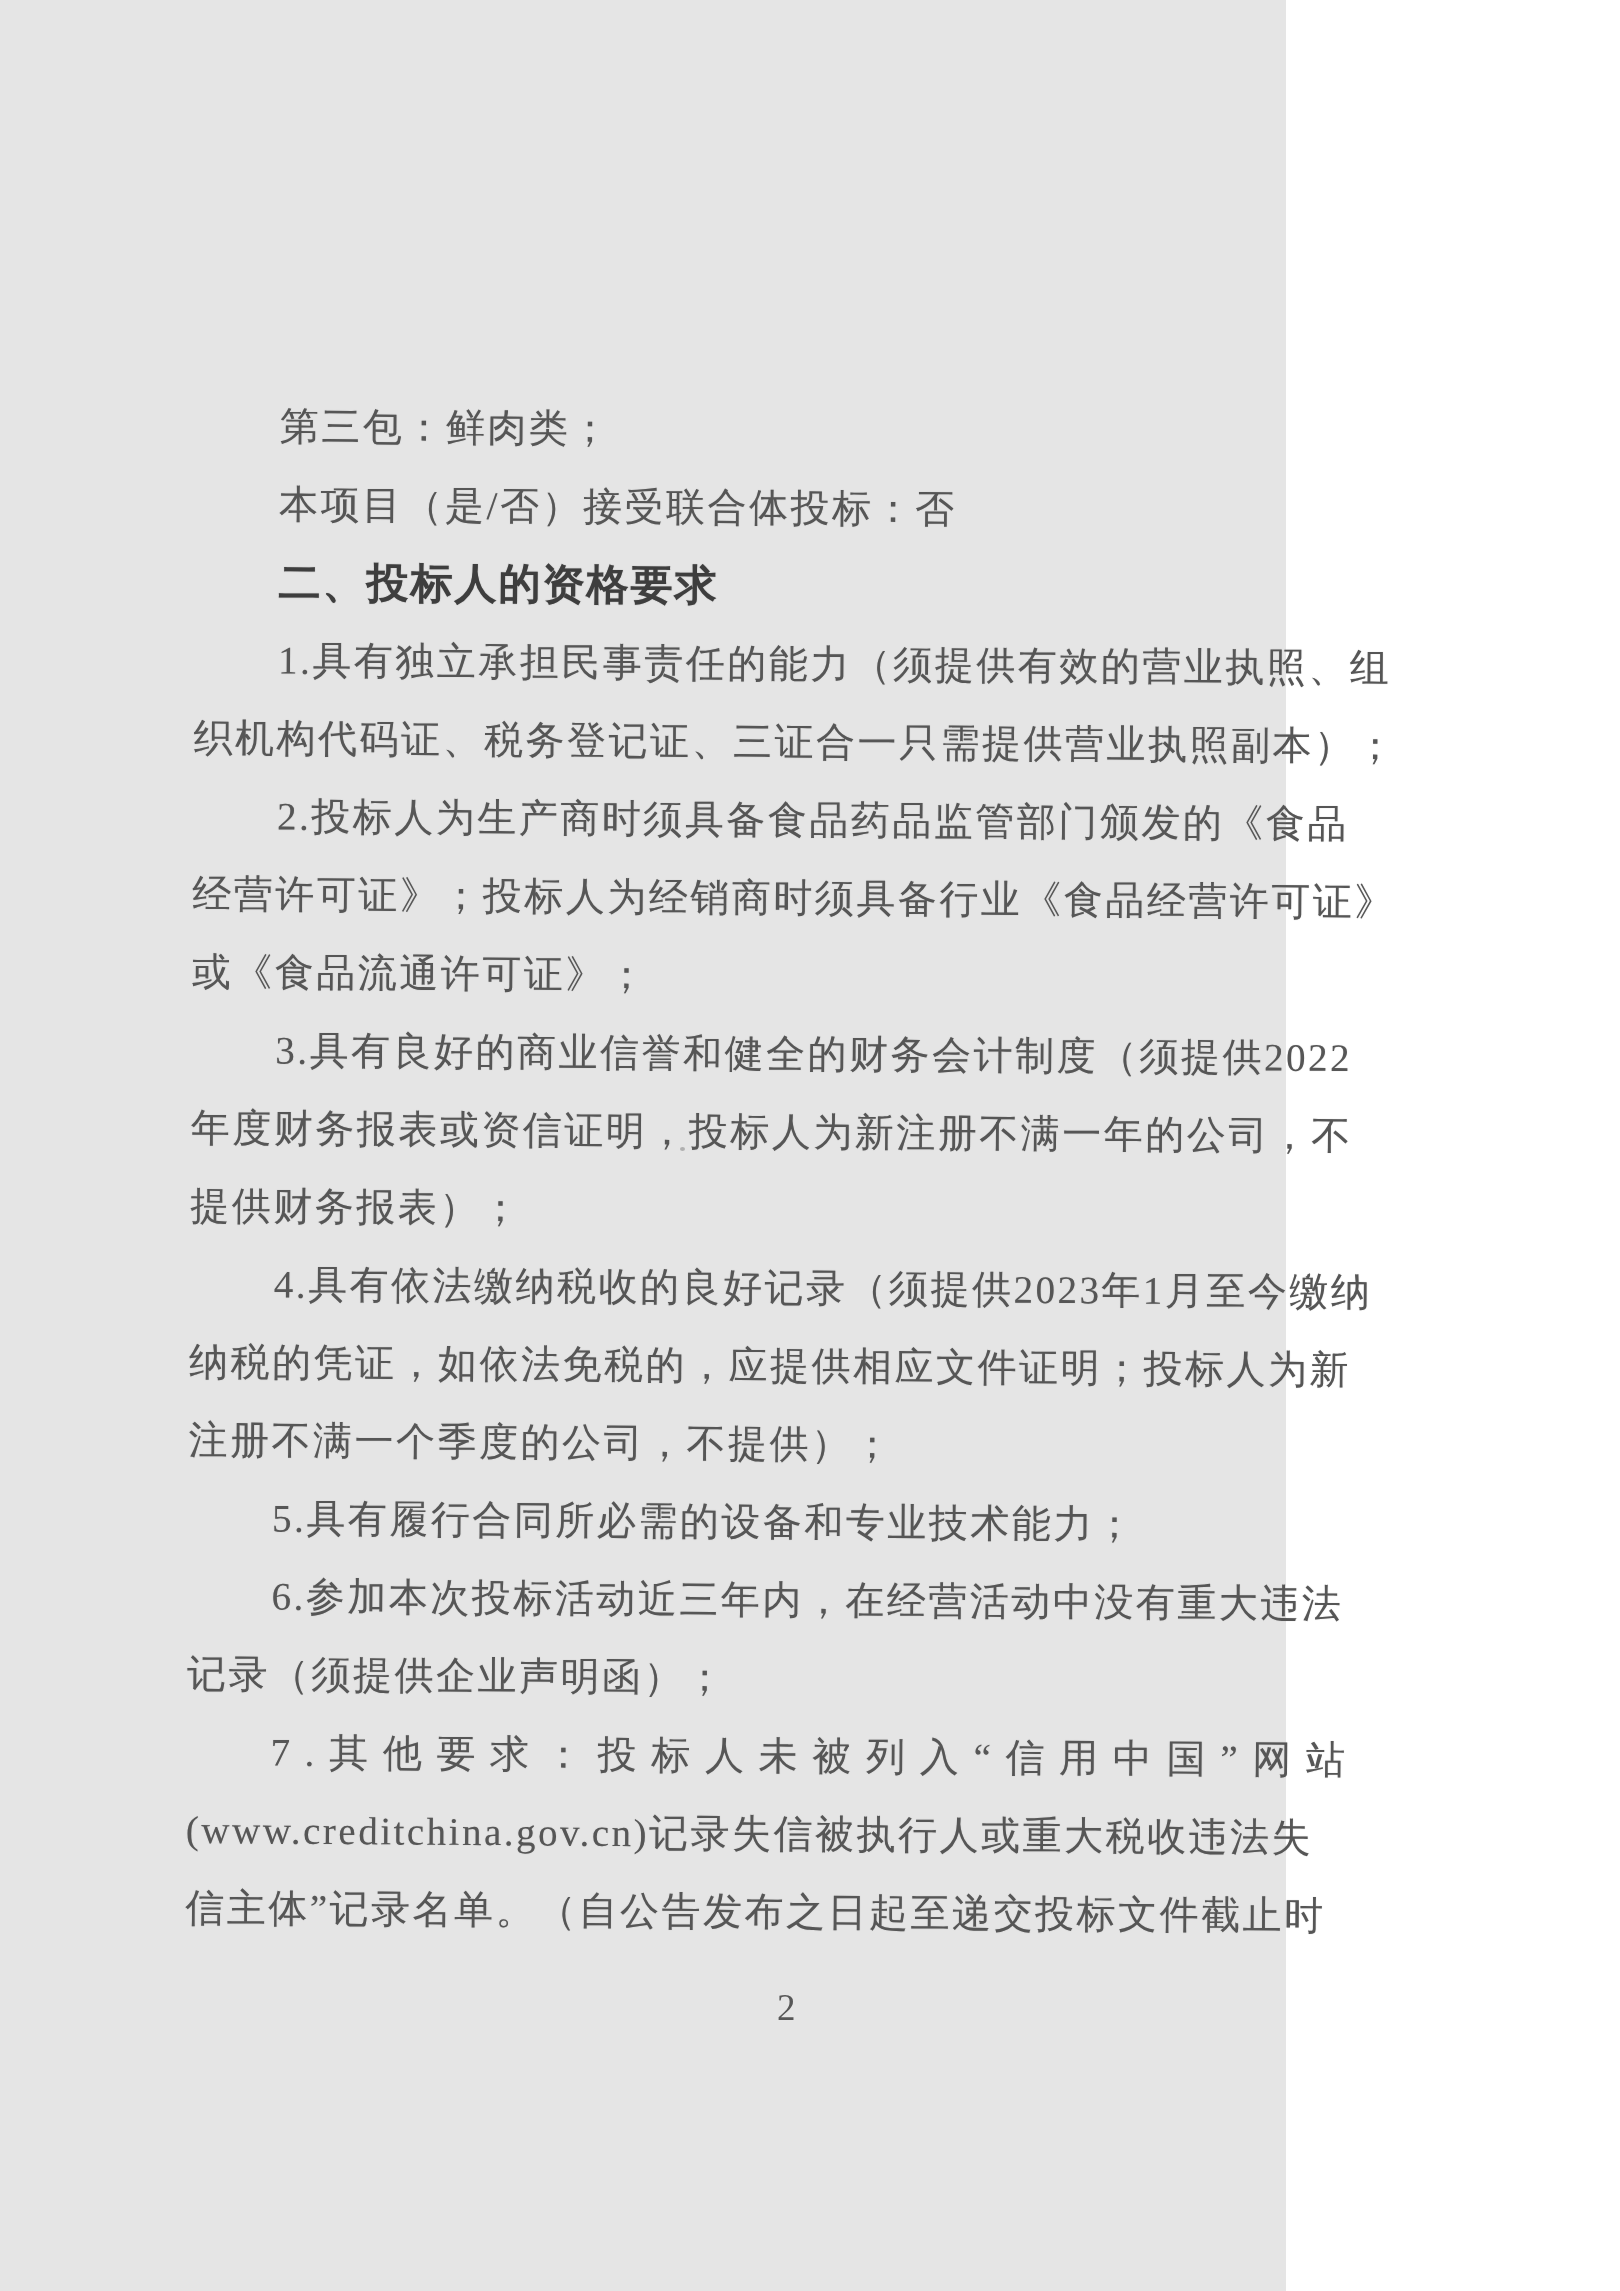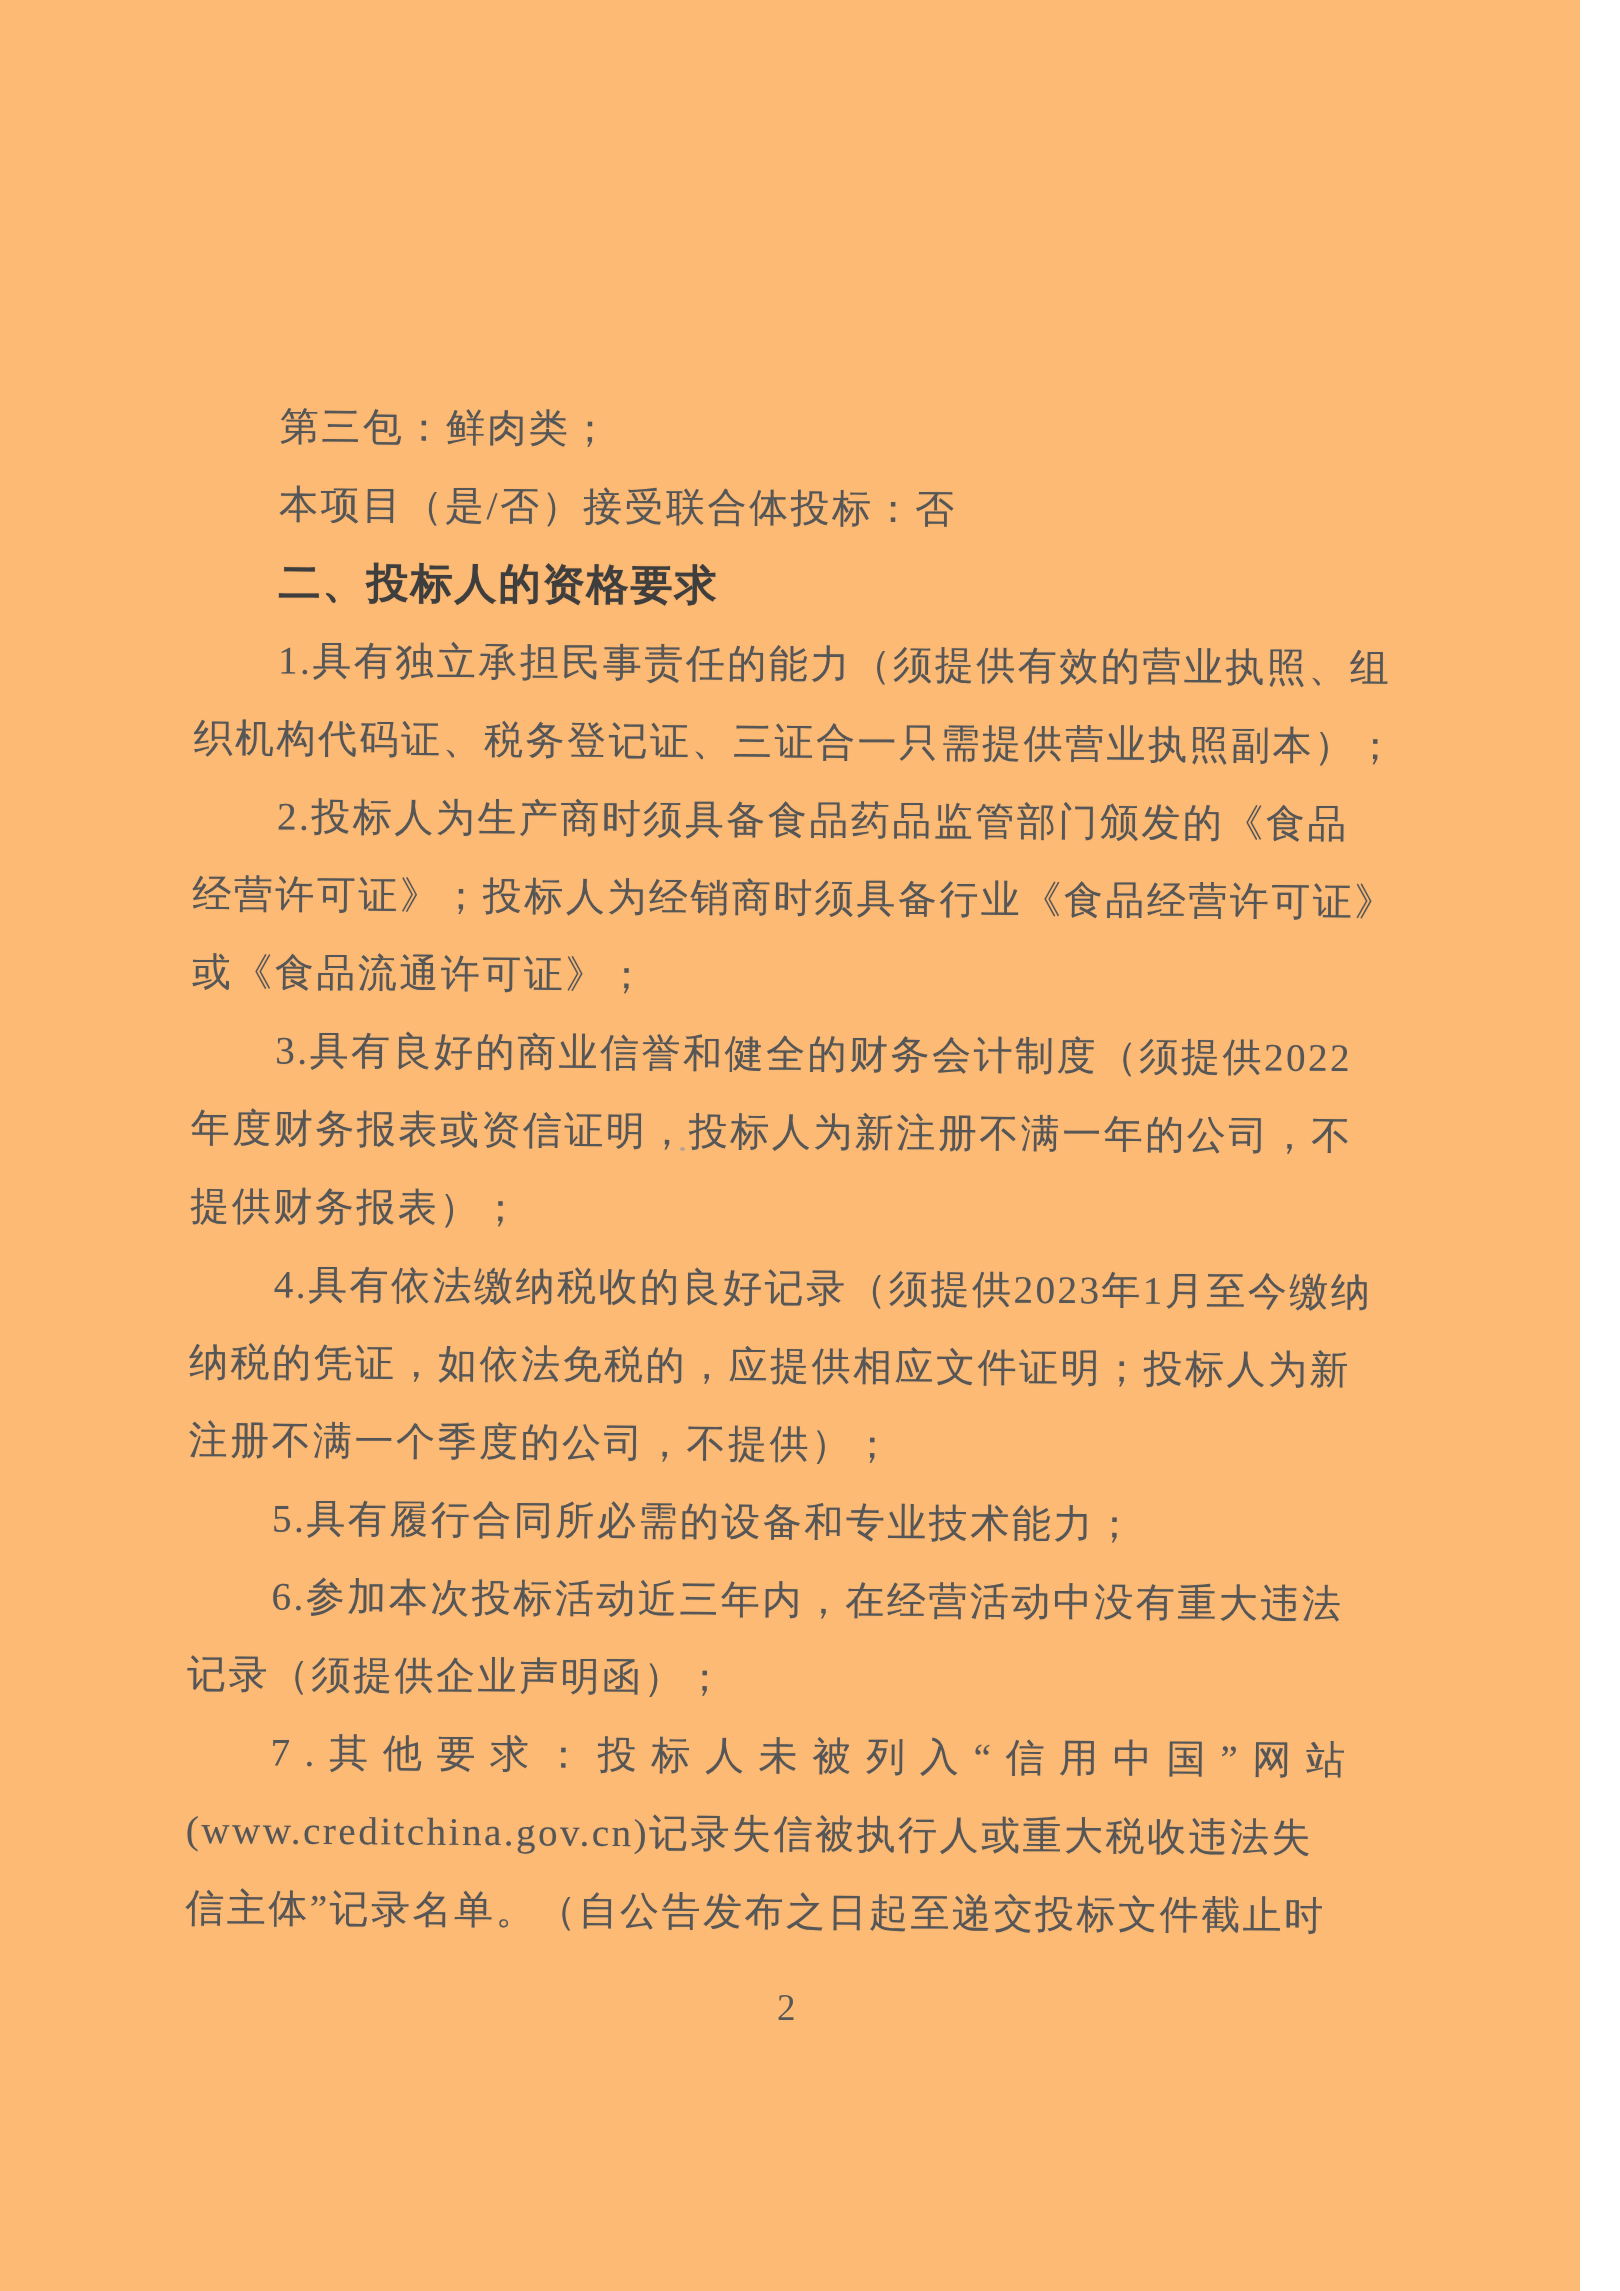--- a/index.html
+++ b/index.html
@@ -5,23 +5,23 @@
   html, body {
     margin: 0;
     padding: 0;
     width: 1620px;
     height: 2292px;
     overflow: hidden;
     background: #ffffff;
   }
   .sheet {
     position: relative;
-    width: 1580px;
+    width: 1286px;
     height: 2292px;
-    background: #fdba74;
+    background: #e5e5e5;
     font-family: "Liberation Serif", serif;
   }
   .textblock {
     position: absolute;
     left: 196px;
     top: 387px;
     width: 1215px;
     transform: rotate(0.4deg);
     transform-origin: 0 0;
     color: #565656;

